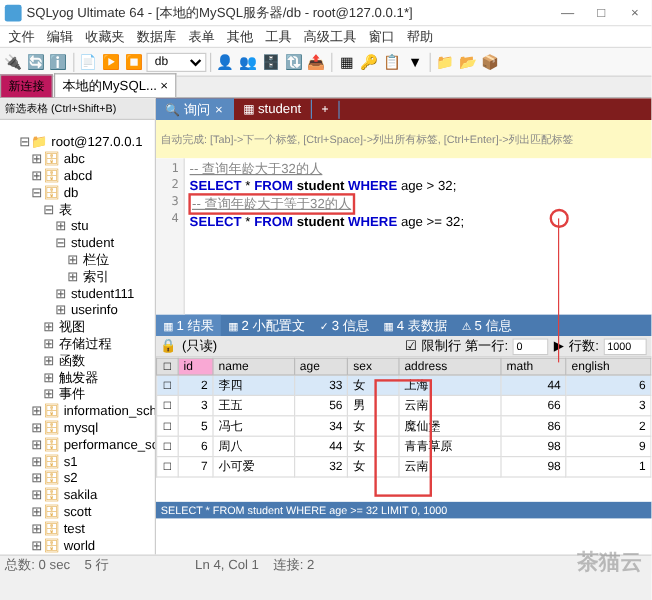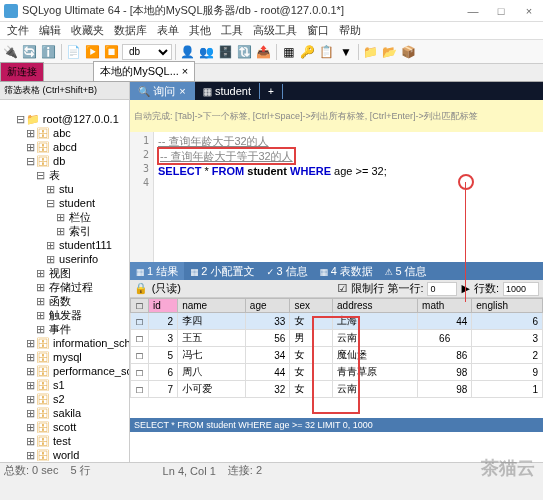--- a/index.html
+++ b/index.html
@@ -10,32 +10,32 @@
 .titlebar .winbtns { display: flex; gap: 8px; }
 .titlebar .winbtn { width: 20px; height: 18px; display: flex; align-items: center; justify-content: center; color: #666; cursor: pointer; }
 .menubar { height: 18px; background: #fff; display: flex; align-items: center; padding: 0 4px; gap: 4px; border-bottom: 1px solid #ddd; font-size: 10px; color: #333; }
 .menubar span { padding: 0 3px; cursor: pointer; }
 .toolbar { height: 24px; background: #f8f8f8; display: flex; align-items: center; padding: 0 2px; gap: 1px; border-bottom: 1px solid #ccc; }
 .tbicon { width: 18px; height: 18px; display: flex; align-items: center; justify-content: center; cursor: pointer; font-size: 12px; }
 .tbsep { width: 1px; height: 16px; background: #ccc; margin: 0 2px; }
 .dbselect { height: 16px; border: 1px solid #ccc; font-size: 10px; padding: 0 2px; min-width: 50px; background: #fff; }
 .sectabs { height: 18px; background: #eee; display: flex; align-items: flex-end; border-bottom: 1px solid #aaa; }
 .sectab { padding: 2px 6px; background: #be185d; border: 1px solid #aaa; border-bottom: none; margin-right: 1px; font-size: 10px; cursor: pointer; }
-.sectab.active { background: #fff; margin-left: 48px; }
+.sectab.active { background: #fff; }
 .main { display: flex; height: 380px; }
 .sidebar { width: 130px; background: #fff; border-right: 1px solid #ccc; overflow: hidden; }
 .sidehdr { background: #e8e8e8; padding: 2px 4px; font-size: 9px; border-bottom: 1px solid #ccc; }
 .tree { padding: 12px; font-size: 10px; line-height: 14px; }
 .tree .node { white-space: nowrap; cursor: pointer; padding: 0 2px; }
 .tree .l1 { padding-left: 4px; } .tree .l2 { padding-left: 14px; } .tree .l3 { padding-left: 24px; }
 .tree .l4 { padding-left: 34px; } .tree .l5 { padding-left: 44px; }
 .tree .exp { color: #666; display: inline-block; width: 10px; }
 .tree .dbico { color: #e0a030; }
 .content { flex: 1; display: flex; flex-direction: column; background: #fff; }
-.qtabs { height: 18px; background: #0f172a; display: flex; align-items: center; }
+.qtabs { height: 18px; background: #7f1d1d; display: flex; align-items: center; }
 .qtab { padding: 2px 8px; color: #fff; font-size: 10px; cursor: pointer; border-right: 1px solid #5a8ac0; }
 .qtab.active { background: #5a8ac0; }
 .qtab .x { margin-left: 4px; }
 .hintbar { height: 14px; background: #fef9c3; font-size: 9px; color: #888; padding: 16px 4px; display: flex; align-items: center; }
 .editor { flex: 1; display: flex; background: #fff; position: relative; }
 .gutter { width: 24px; background: #f4f4f4; border-right: 1px solid #ddd; text-align: right; padding: 2px 4px 0 0; color: #888; font-size: 10px; line-height: 14px; font-family: Consolas, monospace; }
 .code { flex: 1; padding: 2px 4px; font-family: Consolas, monospace; font-size: 10px; line-height: 14px; position: relative; }
 .code .kw { color: #0000cc; font-weight: bold; }
 .code .cm { color: #888; text-decoration: underline; }
 .code .redbox { border: 2px solid #e04040; display: inline-block; padding: 0 1px; margin: -1px; }
@@ -151,20 +151,21 @@
     <div class="qtabs">
       <div class="qtab active">🔍 <span>询问</span><span class="x">×</span></div>
       <div class="qtab">▦ <span>student</span></div>
       <div class="qtab">+</div>
     </div>
     <div class="hintbar">自动完成: [Tab]-&gt;下一个标签, [Ctrl+Space]-&gt;列出所有标签, [Ctrl+Enter]-&gt;列出匹配标签</div>
     <div class="editor" style="height:130px;flex:none;">
       <div class="gutter">1<br>2<br>3<br>4</div>
       <div class="code">
         <div><span class="cm">-- 查询年龄大于32的人</span></div>
+        <div><span class="kw">SELECT</span> <span>*</span> <span class="kw">FROM</span> <b>student</b> <span class="kw">WHERE</span> <span>age &gt; 32;</span></div>
         <div><span class="redbox"><span class="cm">-- 查询年龄大于等于32的人</span></span></div>
         <div><span class="kw">SELECT</span> <span>*</span> <span class="kw">FROM</span> <b>student</b> <span class="kw">WHERE</span> <span>age</span> <span>&gt;=</span> <span>32;</span></div>
       </div>
       <div class="redcircle"></div>
       <div class="redline"></div>
     </div>
 
     <div class="resulttabs">
       <div class="rtab active">▦ <span>1 结果</span></div>
       <div class="rtab">▦ <span>2 小配置文</span></div>
@@ -205,21 +206,21 @@
               <td style="text-align:right">44</td>
               <td style="text-align:right">6</td>
             </tr>
         <tr>
               <td class="chk">□</td>
               <td style="text-align:right">3</td>
               <td>王五</td>
               <td style="text-align:right">56</td>
               <td>男</td>
               <td>云南</td>
-              <td style="text-align:center">66</td>
+              <td style="text-align:right">66</td>
               <td style="text-align:right">3</td>
             </tr>
         <tr>
               <td class="chk">□</td>
               <td style="text-align:right">5</td>
               <td>冯七</td>
               <td style="text-align:right">34</td>
               <td>女</td>
               <td>魔仙堡</td>
               <td style="text-align:right">86</td>

